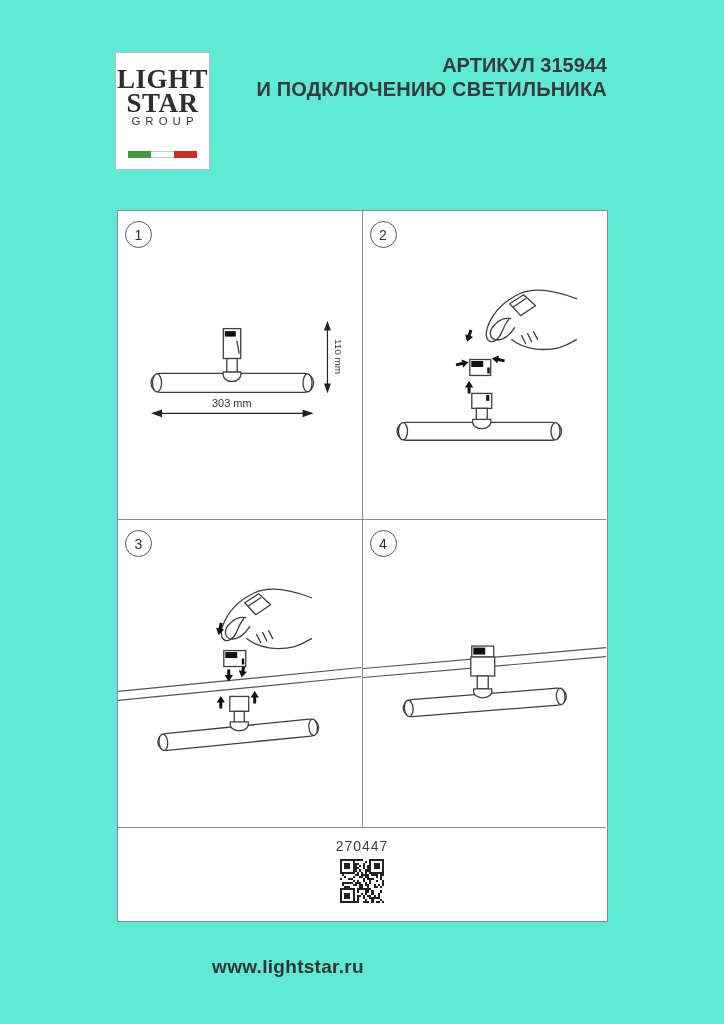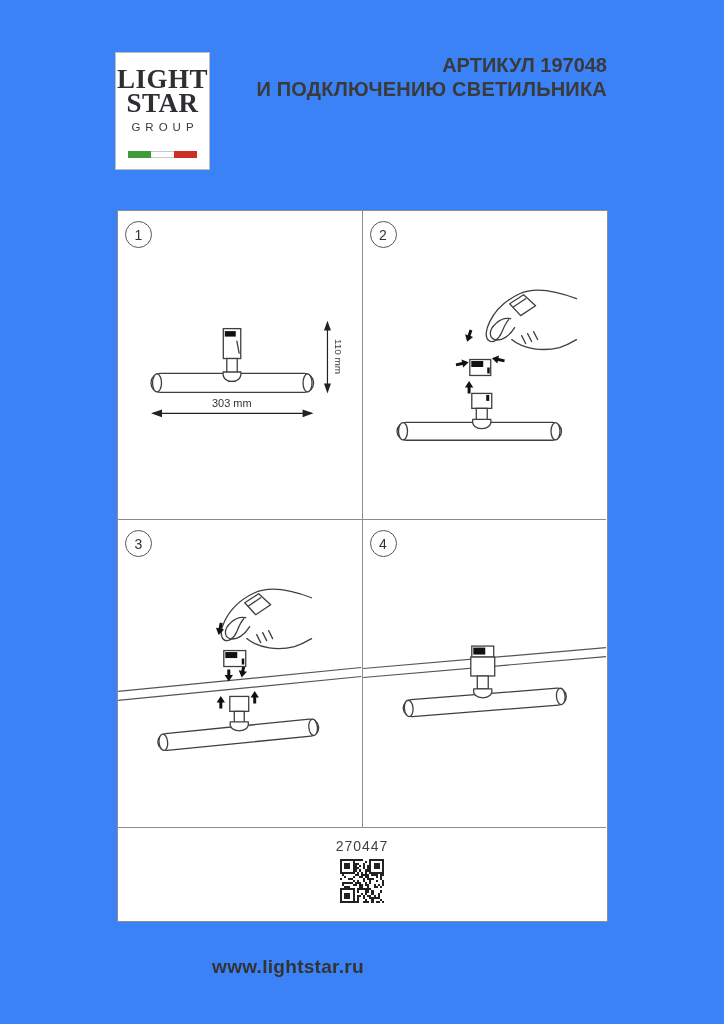--- a/index.html
+++ b/index.html
@@ -1,22 +1,22 @@
 <!DOCTYPE html>
 <html><head>
 <meta charset="utf-8">
 <style>
   html,body{margin:0;padding:0;background:#fff;}
-  .page{position:relative;width:724px;height:1024px;background:#3b82f6;font-family:"Liberation Sans",sans-serif;overflow:hidden;}
+  .page{position:relative;width:724px;height:1024px;background:#5eead4;font-family:"Liberation Sans",sans-serif;overflow:hidden;}
 
   
   .logo-box{position:absolute;left:115px;top:52px;width:95px;height:118px;border:1.5px solid #bdbdbd;box-sizing:border-box;text-align:center;color:#2e2e33;background:#fff;}
   .logo-light,.logo-star{font-family:"Liberation Serif",serif;font-weight:bold;font-size:27px;line-height:24px;letter-spacing:.5px;}
   .logo-light{margin-top:14px;}
-  .logo-group{font-size:11.5px;letter-spacing:5px;margin-top:6px;color:#3a3a3a;padding-left:5px;}
+  .logo-group{font-size:11.5px;letter-spacing:5px;color:#3a3a3a;padding-left:5px;}
   .logo-flag{position:absolute;left:50%;transform:translateX(-50%);bottom:11px;width:70px;height:7px;display:flex;}
   .logo-flag span{flex:1;display:block;}
   .fg{background:#3f9b3a;}
   .fw{background:#ffffff;border-top:1px solid #c9c9c9;border-bottom:1px solid #c9c9c9;box-sizing:border-box;}
   .fr{background:#cd2e26;}
 
   
   .header-right{position:absolute;top:53px;right:117px;text-align:right;color:#3a3a3a;font-weight:bold;}
   .series,.article{font-size:20px;line-height:25px;}
   .title1{margin-top:31px;font-size:20px;letter-spacing:.8px;line-height:22px;}
@@ -48,21 +48,21 @@
     <div class="logo-star">STAR</div>
     <div class="logo-group">GROUP</div>
     <div class="logo-flag">
       <span class="fg"></span>
       <span class="fw"></span>
       <span class="fr"></span>
     </div>
   </div>
 
   <div class="header-right">
-    <div class="article">АРТИКУЛ 197048</div>
+    <div class="article">АРТИКУЛ 315944</div>
     <div class="title2">И ПОДКЛЮЧЕНИЮ СВЕТИЛЬНИКА</div>
   </div>
 
   <div class="grid">
 
     <div class="cell c1">
       <div class="badge">
           <span>1</span>
         </div>
       <svg class="panel" viewBox="0 0 244 309">

